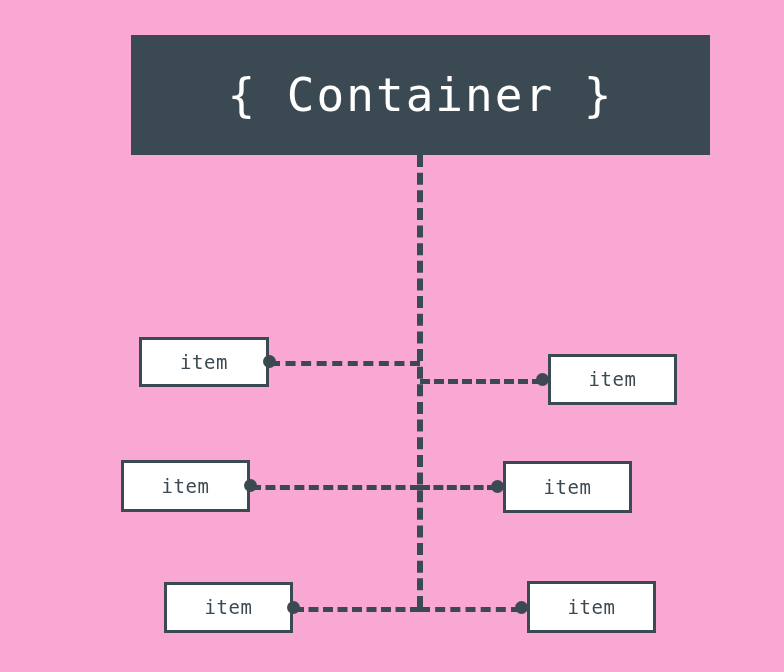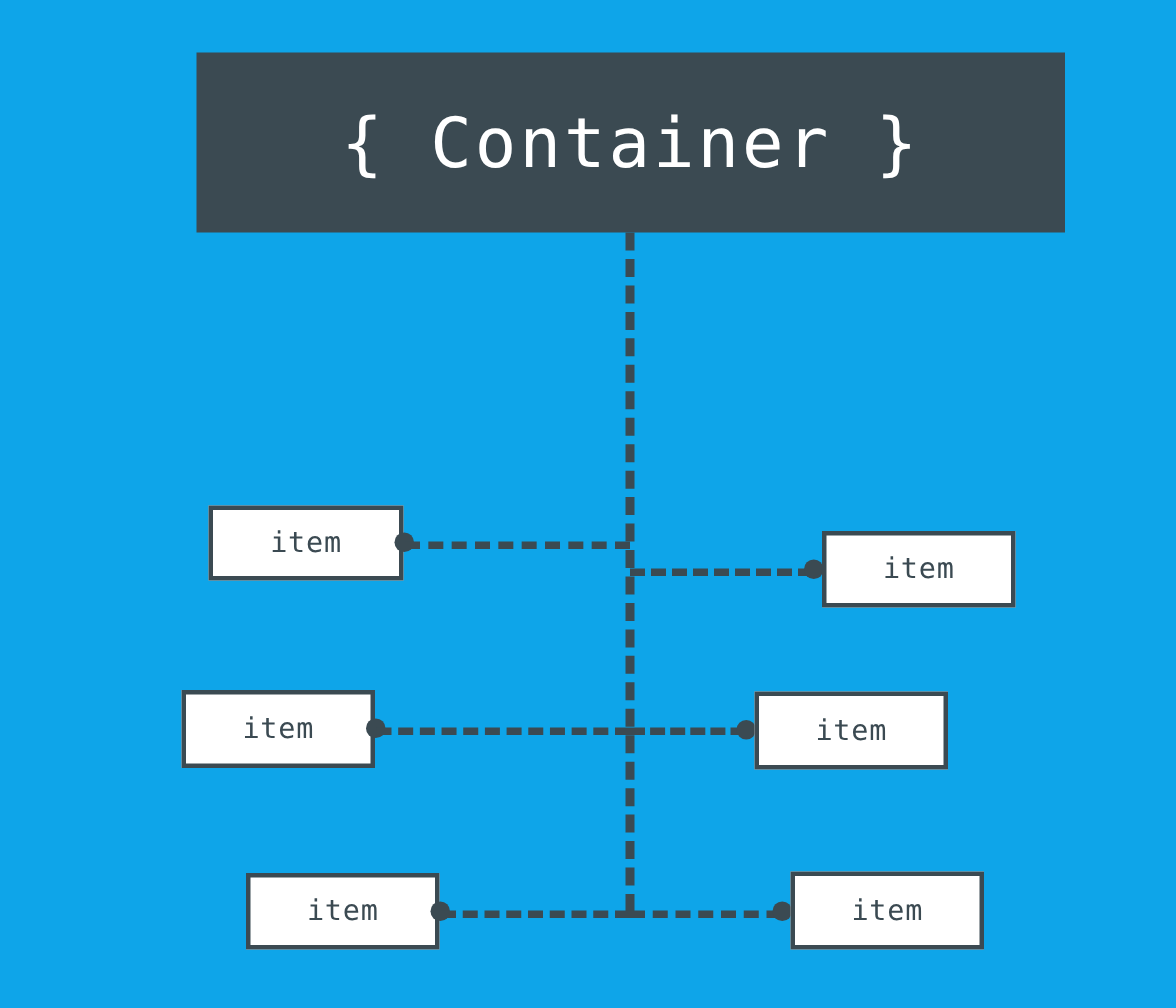--- a/index.html
+++ b/index.html
@@ -7,21 +7,21 @@
     padding: 0;
     background: #ffffff;
   }
   body {
     font-family: "DejaVu Sans Mono", monospace;
   }
   #canvas {
     position: relative;
     width: 784px;
     height: 672px;
-    background: #0ea5e9;
+    background: #f9a8d4;
     overflow: hidden;
   }
 
   
   .container-header {
     position: absolute;
     left: 131px;
     top: 35px;
     width: 579px;
     height: 120px;

